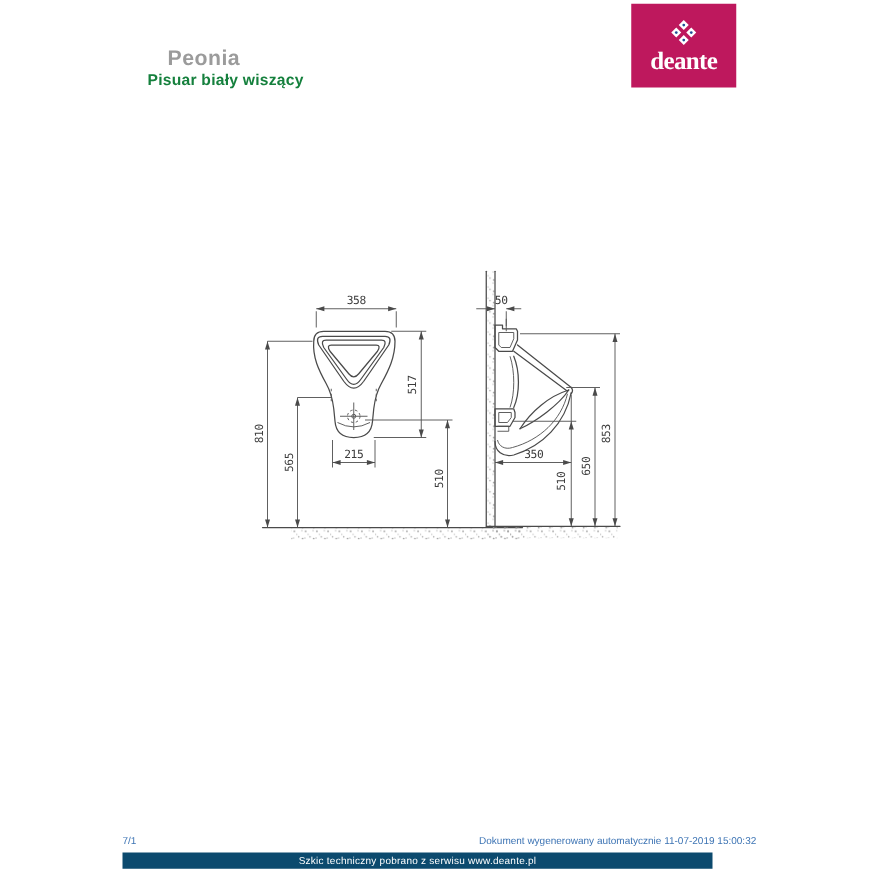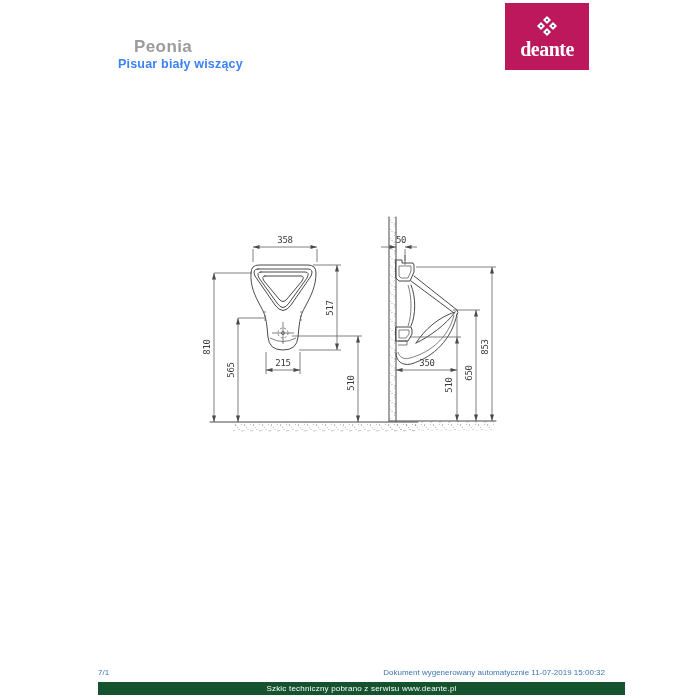--- a/index.html
+++ b/index.html
@@ -6,39 +6,39 @@
   .page{
     position:relative;width:700px;height:700px;background:#ffffff;overflow:hidden;
     font-family:"Liberation Sans",sans-serif;
   }
   .title{
     position:absolute;left:118px;top:37px;
     font-size:17px;font-weight:bold;color:#9b9b9b;letter-spacing:.4px;margin-left:16px;
   }
   .subs{
     position:absolute;left:118px;top:56px;
-    font-size:12.5px;font-weight:bold;color:#3b82f6;line-height:16.5px;letter-spacing:.2px;
+    font-size:12.5px;font-weight:bold;color:#15803d;line-height:16.5px;letter-spacing:.2px;
   }
   .logo{
     position:absolute;left:505px;top:3px;width:84px;height:67px;background:#be185d;
     display:flex;flex-direction:column;align-items:center;justify-content:center;gap:1px;
   }
   .logo-word{
     font-family:"Liberation Serif",serif;font-weight:bold;font-size:20px;color:#ffffff;
     letter-spacing:-0.5px;line-height:20px;
   }
   .drawing{position:absolute;left:0;top:0;width:700px;height:700px;}
   .foot-page{
     position:absolute;left:98px;top:668px;font-size:8px;color:#3d74b4;
   }
   .foot-gen{
     position:absolute;right:95px;top:668px;font-size:8px;color:#3d74b4;
   }
   .banner{
-    position:absolute;left:98px;top:682px;width:527px;height:13px;background:#14532d;
+    position:absolute;left:98px;top:682px;width:472px;height:13px;background:#0c4a6e;
     color:#ffffff;font-size:8px;display:flex;align-items:center;justify-content:center;
     letter-spacing:.2px;
   }
   
   .shape{fill:none;stroke:#4a4a4a;stroke-width:1;stroke-linejoin:round;stroke-linecap:round;}
   .thin{fill:none;stroke:#555555;stroke-width:.75;}
   .dash{fill:none;stroke:#555555;stroke-width:.75;stroke-dasharray:2 2;}
   .dim{font-family:"DejaVu Sans Mono",monospace;font-size:9px;fill:#3b3b3b;letter-spacing:-.3px;}
   .arr{fill:#4a4a4a;stroke:none;}
 </style>

